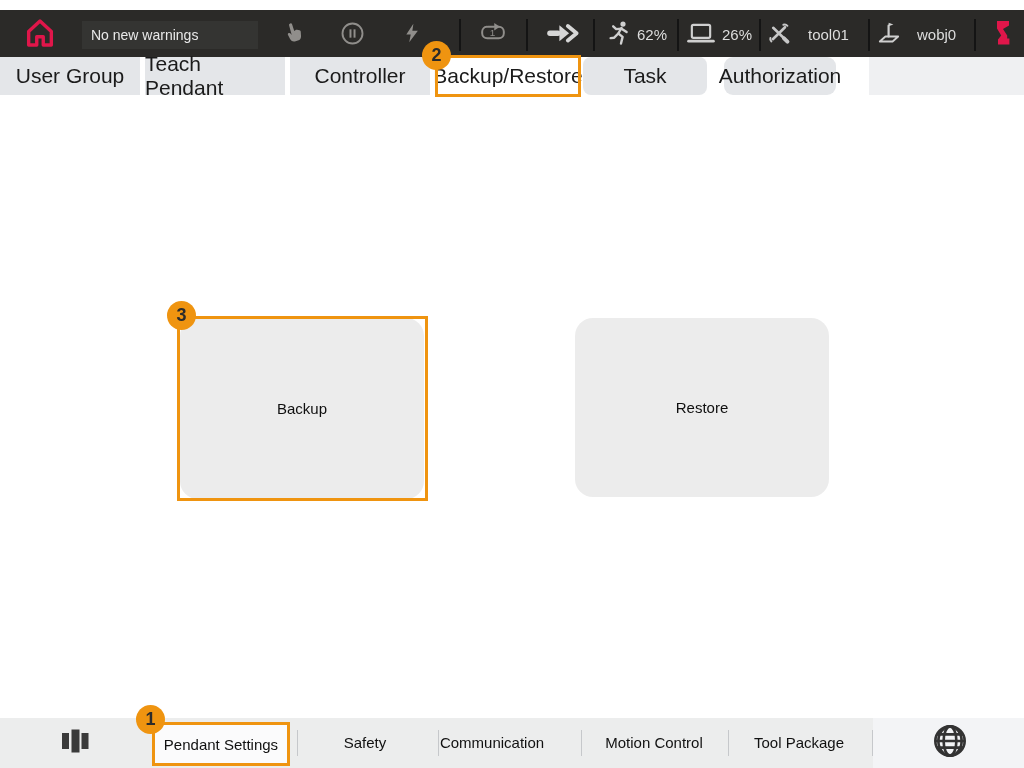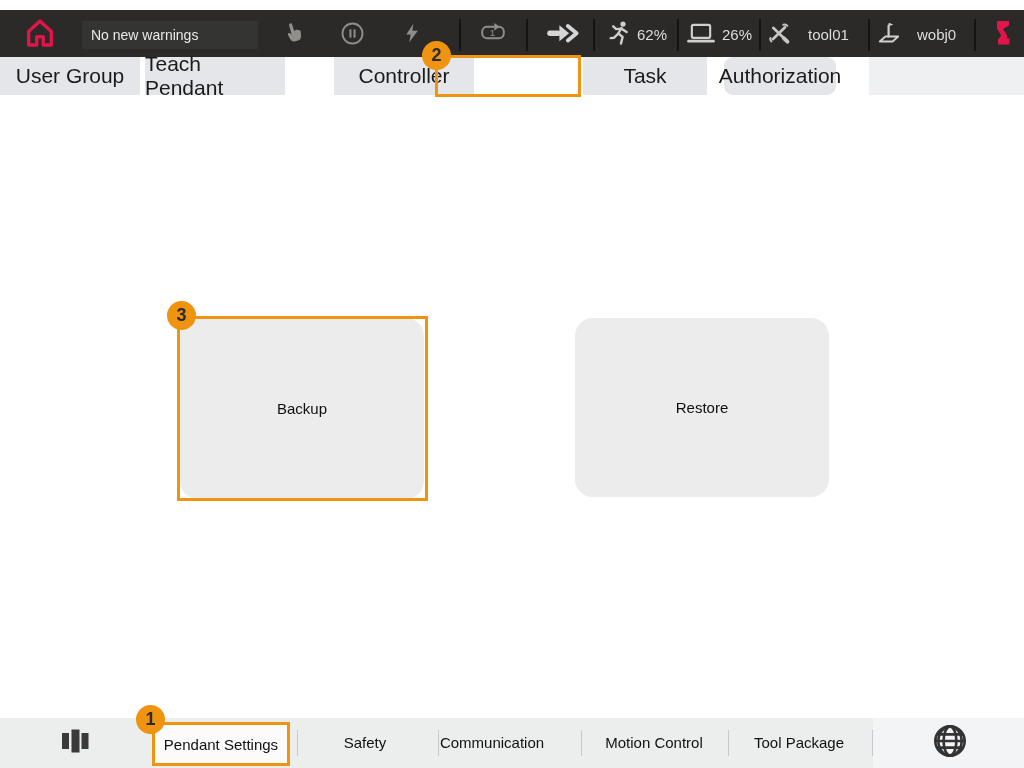--- a/index.html
+++ b/index.html
@@ -175,22 +175,23 @@
         <svg width="26" height="30" viewBox="0 0 24 30" fill="#E0164A">
           <path d="M6 3 L18 3 L18 7.5 L12 11 L16.2 17.5 L16.2 20.5 L18.4 20.5 L18.4 26.5 L7 26.5 L7 21.5 L10.2 17.5 L6 10.5 Z"></path>
         </svg>
       </span>
     </div>
   </header>
 
   <nav class="tabbar">
     <div class="tab" style="left:0; width:140px;">User Group</div>
     <div class="tab" style="left:145px; width:140px;">Teach Pendant</div>
-    <div class="tab" style="left:290px; width:140px;margin-left:44px;">Controller</div>
-    <div class="tab" style="left:583px; width:124px;">Task</div>
+    <div class="tab" style="left:290px; width:140px;">Controller</div>
+    <div class="tab selected" style="left:438px; width:140px;">Backup/Restore</div>
+    <div class="tab" style="left:583px; width:124px;border-radius:8px;">Task</div>
     <div class="tab" style="left:724px; width:112px;border-radius:9px;">Authorization</div>
     <div class="tab-filler"></div>
   </nav>
 
   <main class="mainarea">
     <div class="big-btn" style="left:180px; top:223px; width:244px; height:181px;">Backup</div>
     <div class="big-btn" style="left:575px; top:223px; width:254px; height:179px;">Restore</div>
   </main>
 
   <footer class="bottombar">

